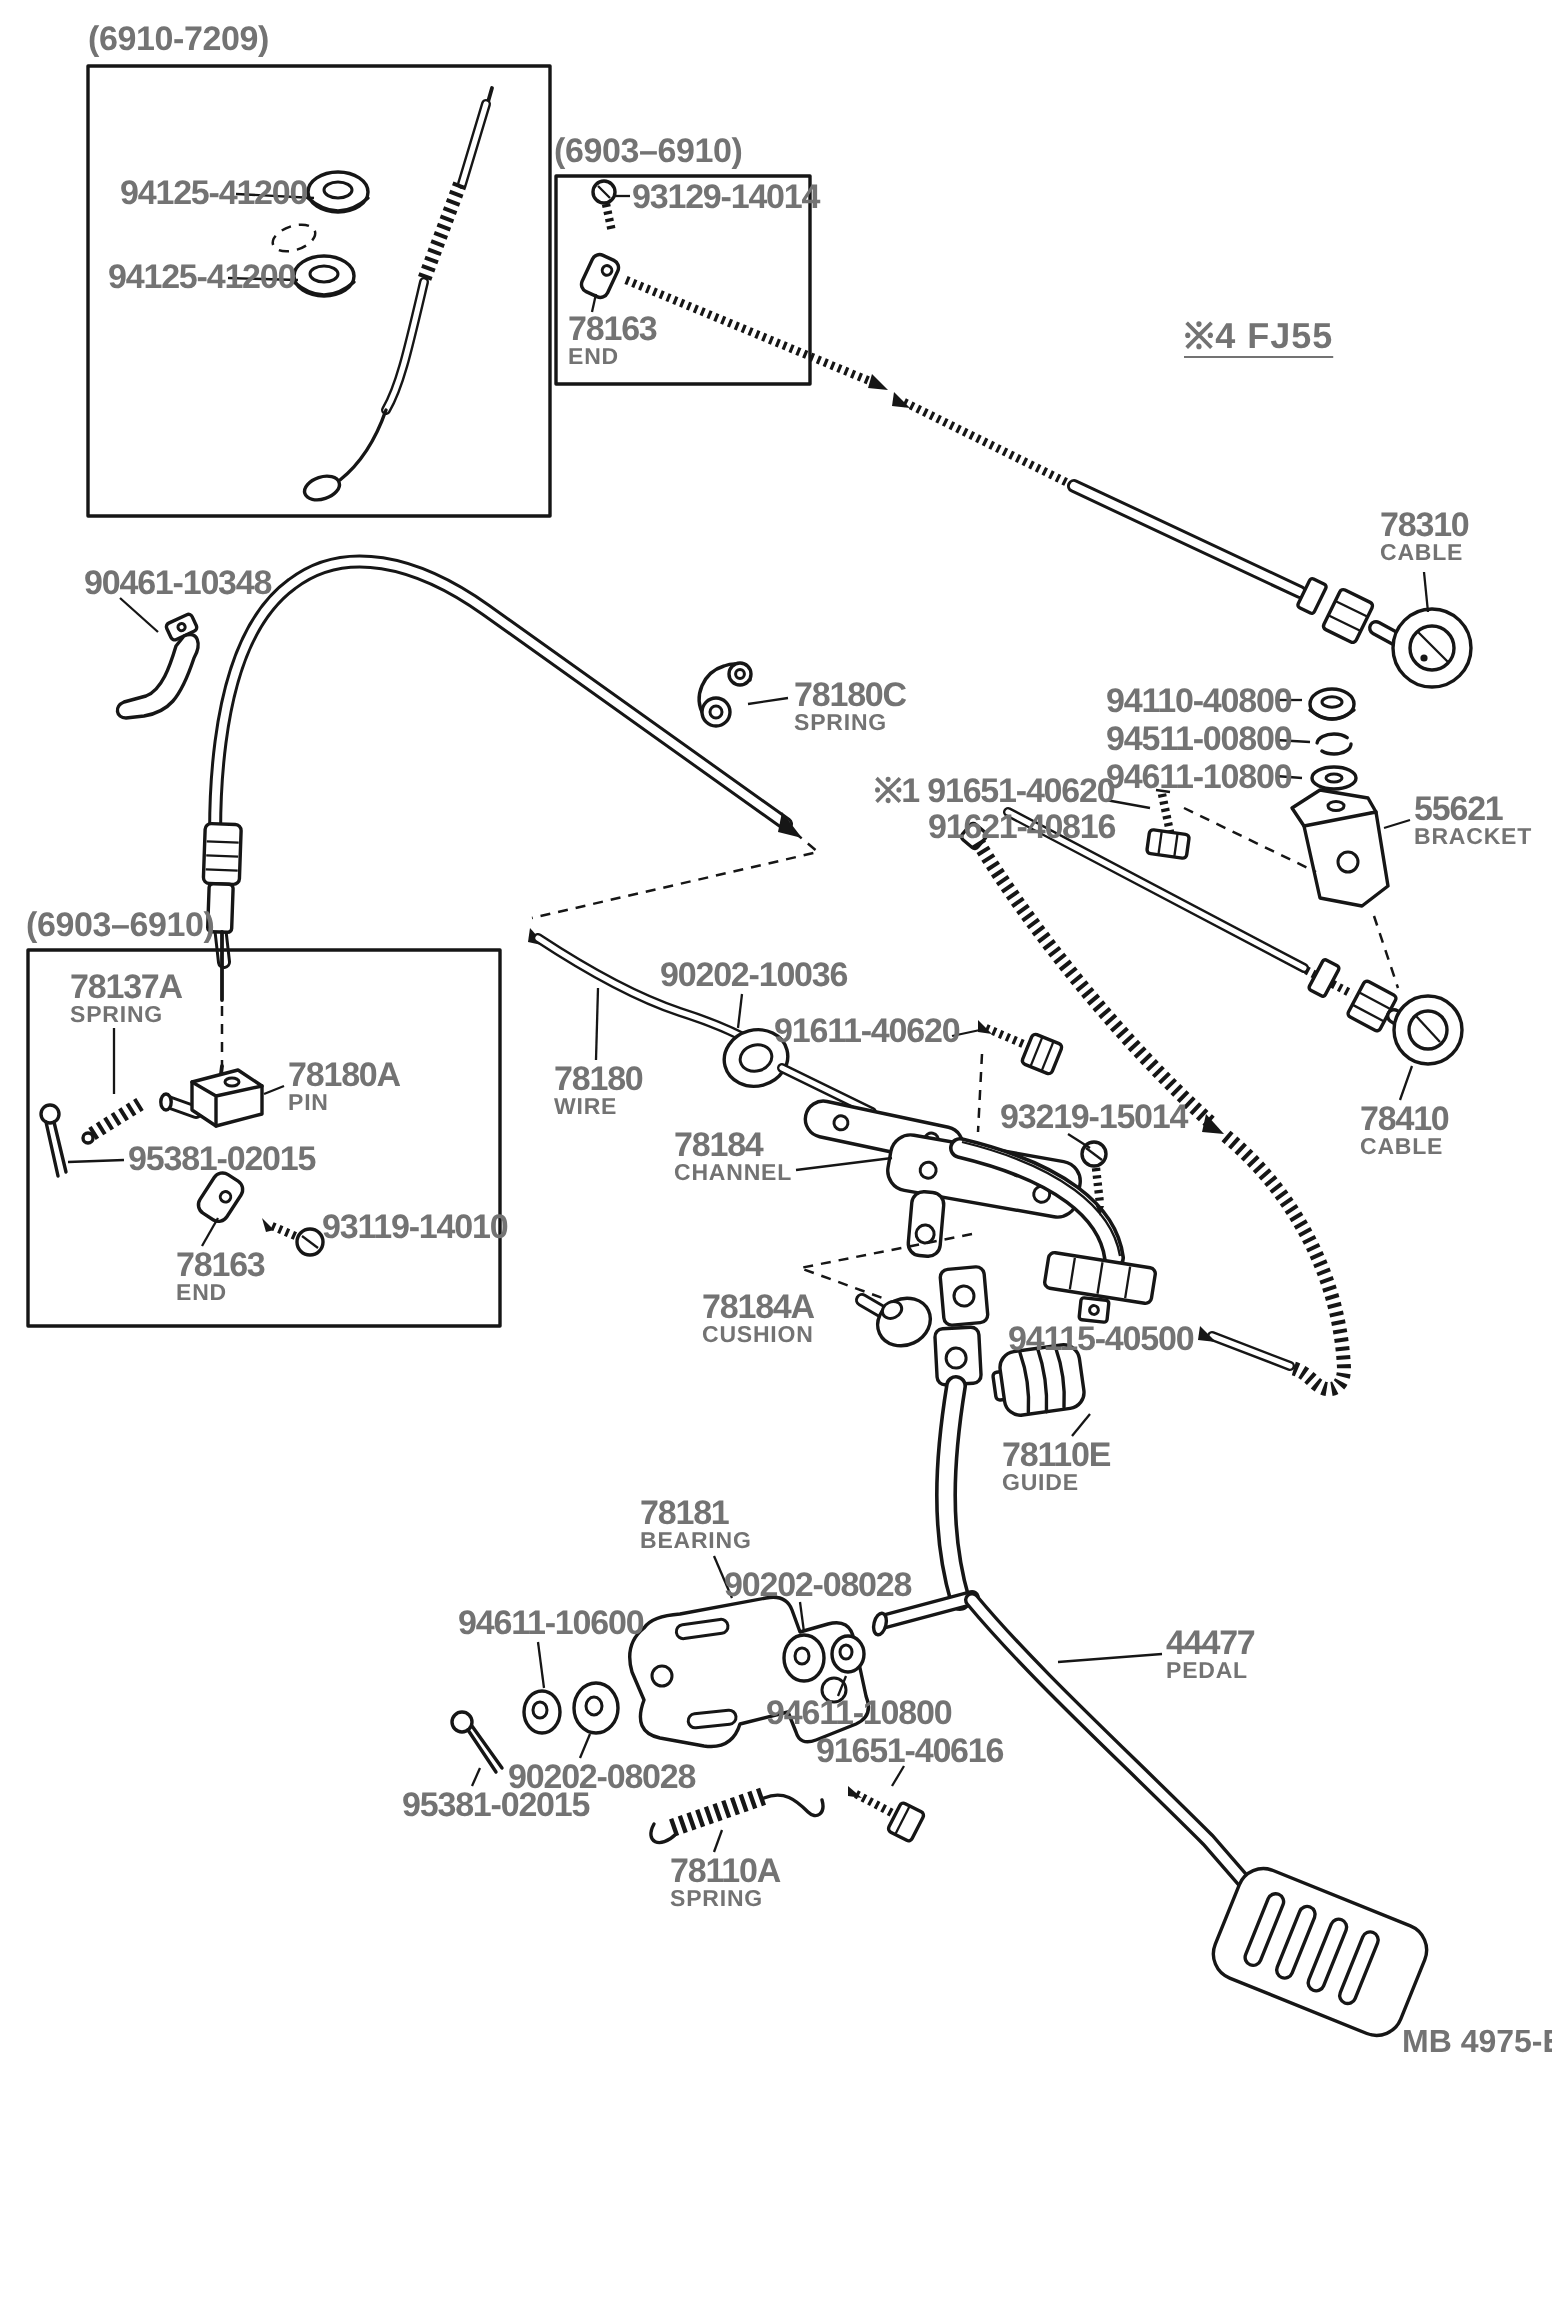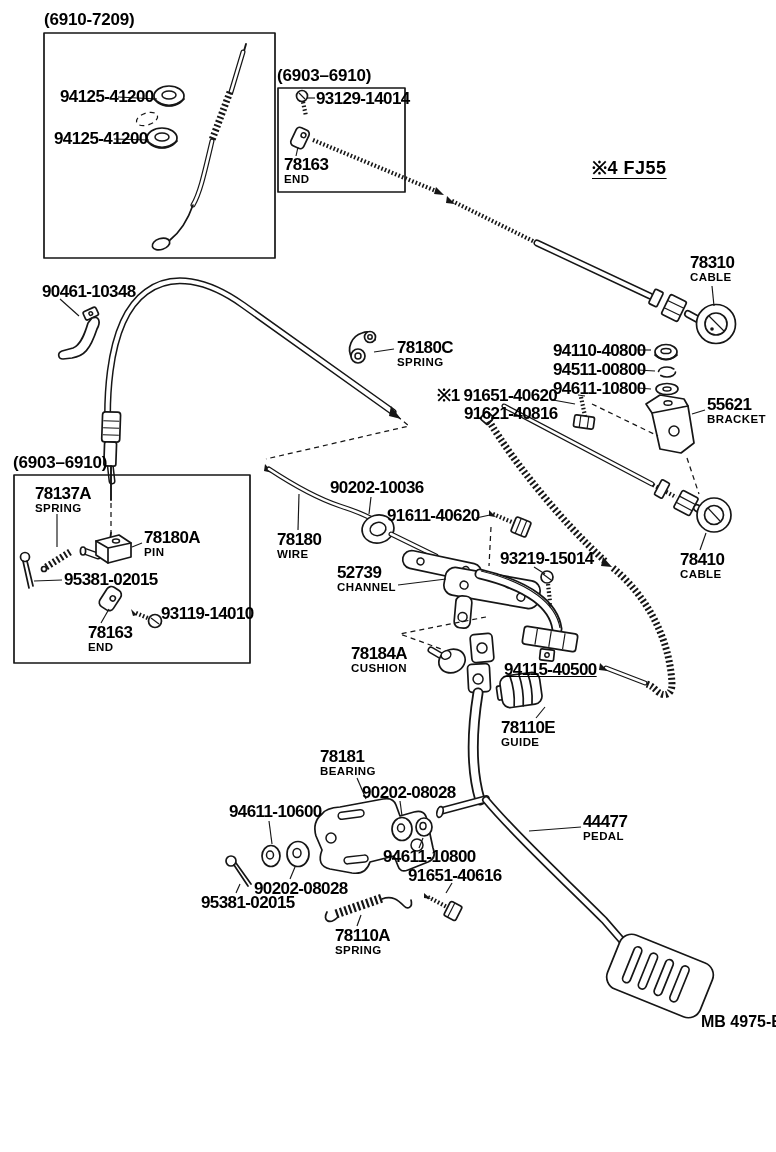--- a/index.html
+++ b/index.html
@@ -1,20 +1,20 @@
 <!DOCTYPE html>
 <html><head>
 <meta charset="utf-8">
 <style>
   html,body{margin:0;padding:0;background:#fff;}
   #stage{position:relative;width:776px;height:1152px;background:#ffffff;overflow:hidden;
          font-family:"Liberation Sans",sans-serif;}
   #art{position:absolute;left:0;top:0;}
   #labels{position:absolute;left:0;top:0;width:776px;height:1152px;pointer-events:none;}
-  .plabel{position:absolute;color:#000000;font-weight:bold;white-space:nowrap;line-height:1;}
+  .plabel{position:absolute;color:#737373;font-weight:bold;white-space:nowrap;line-height:1;}
   .plabel .num{font-size:17px;letter-spacing:-0.6px;}
   .plabel .sub{font-size:11.5px;letter-spacing:0.4px;margin-top:1px;}
   .plabel.caption .num{font-size:17px;letter-spacing:-0.2px;}
   .plabel.note .num{font-size:18px;letter-spacing:0.5px;text-decoration:underline;text-underline-offset:4px;}
   .plabel.footer .num{font-size:16px;letter-spacing:0px;}
   
   .o{fill:none;stroke:#161616;stroke-width:1.7;stroke-linejoin:round;stroke-linecap:round;}
   .fw{fill:#fff;stroke:#161616;stroke-width:1.7;stroke-linejoin:round;}
   .thin{fill:none;stroke:#161616;stroke-width:1.9;stroke-linecap:round;}
   .t7o{fill:none;stroke:#161616;stroke-width:7;stroke-linecap:round;}
@@ -457,35 +457,35 @@
         <div class="num">90202-10036</div>
       </div>
       <div class="plabel" style="left: 387px; top: 507px;">
         <div class="num">91611-40620</div>
       </div>
       <div class="plabel" style="left: 277px; top: 531px;">
         <div class="num">78180</div>
         <div class="sub">WIRE</div>
       </div>
       <div class="plabel" style="left: 337px; top: 564px;">
-        <div class="num">52739</div>
+        <div class="num">78184</div>
         <div class="sub">CHANNEL</div>
       </div>
       <div class="plabel" style="left: 500px; top: 550px;">
         <div class="num">93219-15014</div>
       </div>
       <div class="plabel" style="left: 680px; top: 551px;">
         <div class="num">78410</div>
         <div class="sub">CABLE</div>
       </div>
       <div class="plabel" style="left: 351px; top: 645px;">
         <div class="num">78184A</div>
         <div class="sub">CUSHION</div>
       </div>
-      <div class="plabel" style="left: 504px; top: 661px; text-decoration: underline;">
+      <div class="plabel" style="left: 504px; top: 661px;">
         <div class="num">94115-40500</div>
       </div>
       <div class="plabel" style="left: 501px; top: 719px;">
         <div class="num">78110E</div>
         <div class="sub">GUIDE</div>
       </div>
       <div class="plabel" style="left: 320px; top: 748px;">
         <div class="num">78181</div>
         <div class="sub">BEARING</div>
       </div>

